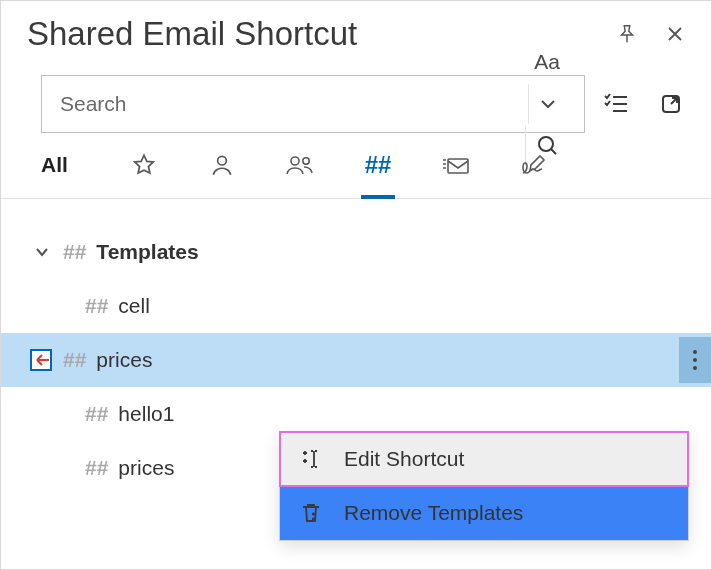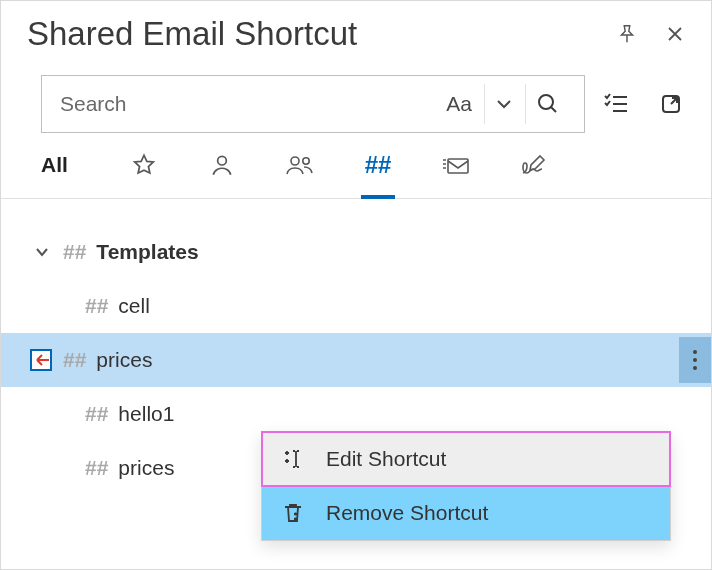--- a/index.html
+++ b/index.html
@@ -58,20 +58,21 @@
     border: none; outline: none;
     font-size: 21px;
     font-family: inherit;
     color: #666;
     background: transparent;
   }
   .search-input::placeholder { color: #6a6a6a; }
   .search-adorn {
     display: flex; align-items: center; gap: 2px;
     color: #4a4a4a;
+    flex-direction: column;
   }
   .aa { font-size: 21px; padding: 0 6px; }
   .adorn-cell {
     height: 40px;
     display: flex; align-items: center; justify-content: center;
     padding: 0 10px;
     border-left: 1px solid #e2e2e2;
   }
   .adorn-cell:first-child { border-left: none; }
 
@@ -145,23 +146,23 @@
     background: #8bbce0;
     display: none;
     align-items: center; justify-content: center;
     color: #444;
     margin-right: -16px;
   }
   .row.selected .more { display: flex; }
   
   .context-menu {
     position: absolute;
-    left: 260px; top: 430px;
+    left: 278px; top: 430px;
     width: 410px;
-    background: #7dd3fc;
+    background: #3b82f6;
     border: 1px solid #cfcfcf;
     box-shadow: 0 6px 16px rgba(0,0,0,0.12);
   }
   .menu-item {
     display: flex; align-items: center;
     height: 54px;
     padding: 0 18px;
     font-size: 21px;
     color: #333;
     gap: 20px;
@@ -331,17 +332,17 @@
       </span>
       <span>Edit Shortcut</span>
     </div>
     <div class="menu-item">
       <span class="menu-icon">
         <svg width="24" height="24" viewBox="0 0 24 24" fill="none" stroke="#3a3a3a" stroke-width="1.8">
           <path d="M4 6h16M9 6V4h6v2M7 6l1 14h8l1-14"></path>
           <path d="M13 13h3M14.5 11.5v3M13 18h3M14.5 16.5v3"></path>
         </svg>
       </span>
-      <span>Remove Shortcut</span>
+      <span>Remove Templates</span>
     </div>
   </div>
 
 </div>
 
 </body></html>

